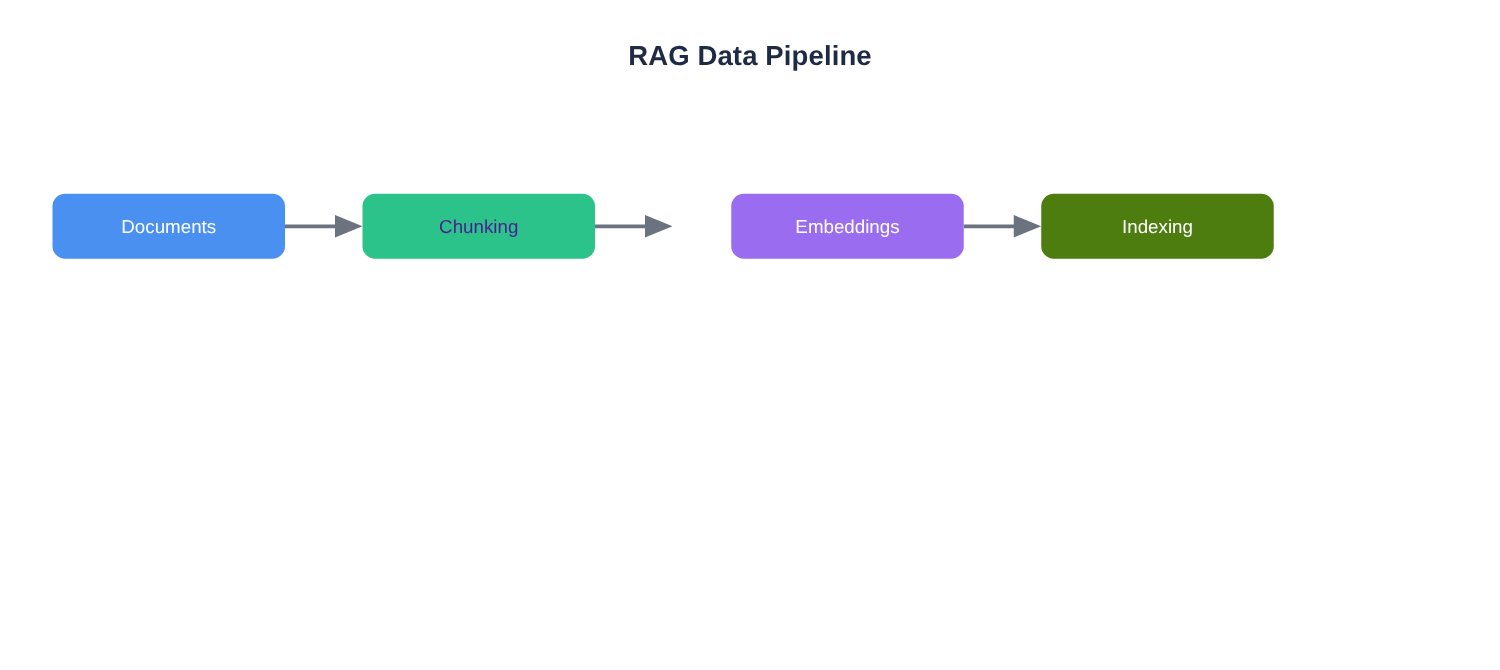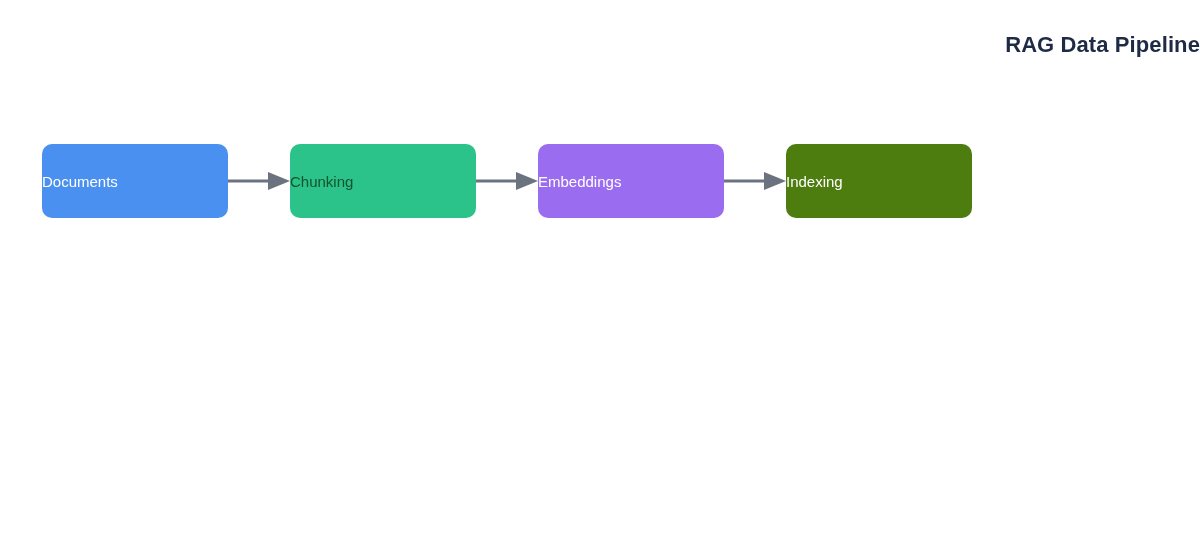--- a/index.html
+++ b/index.html
@@ -22,46 +22,46 @@
     width: 1200px;
     height: 536px;
   }
 
   
   #diagram-title {
     position: absolute;
     top: 32px;
     left: 0;
     width: 1200px;
-    text-align: right;
+    text-align: center;
     font-size: 22px;
     font-weight: bold;
     color: #1f2a44;
     letter-spacing: 0.1px;
     white-space: nowrap;
   }
 
   
   #pipeline-row {
     position: absolute;
     top: 144px;
     left: 42px;
     height: 74px;
     display: flex;
     flex-direction: row;
     align-items: center;
   }
 
   .pipeline-node {
     width: 186px;
-    height: 74px;
+    height: 52px;
     border-radius: 10px;
     display: flex;
     align-items: center;
-    justify-content: flex-start;
+    justify-content: center;
     box-sizing: border-box;
     flex: 0 0 auto;
   }
 
   .pipeline-node-label {
     font-size: 15px;
     font-weight: normal;
     color: #ffffff;
     line-height: 1;
     text-align: center;
@@ -88,29 +88,29 @@
     <div class="pipeline-node" style="background-color: rgb(74, 144, 240);">
       <span class="pipeline-node-label" style="color: rgb(255, 255, 255);">Documents</span>
     </div>
 
     <svg class="pipeline-connector" viewBox="0 0 62 20">
       <line class="connector-line" x1="0" y1="10" x2="44" y2="10" stroke-width="3" stroke="#6b7280"></line>
       <polygon class="connector-head" points="40,1 62,10 40,19" fill="#6b7280"></polygon>
     </svg>
 
     <div class="pipeline-node" style="background-color: rgb(43, 195, 138);">
-      <span class="pipeline-node-label" style="color: #14532d;">Chunking</span>
+      <span class="pipeline-node-label" style="color: #4c1d95;">Chunking</span>
     </div>
 
     <svg class="pipeline-connector" viewBox="0 0 62 20">
       <line class="connector-line" x1="0" y1="10" x2="44" y2="10" stroke-width="3" stroke="#6b7280"></line>
       <polygon class="connector-head" points="40,1 62,10 40,19" fill="#6b7280"></polygon>
     </svg>
 
-    <div class="pipeline-node" style="background-color: rgb(154, 108, 240);">
+    <div class="pipeline-node" style="background-color: rgb(154, 108, 240); margin-left: 47px;">
       <span class="pipeline-node-label" style="color: rgb(255, 255, 255);">Embeddings</span>
     </div>
 
     <svg class="pipeline-connector" viewBox="0 0 62 20">
       <line class="connector-line" x1="0" y1="10" x2="44" y2="10" stroke-width="3" stroke="#6b7280"></line>
       <polygon class="connector-head" points="40,1 62,10 40,19" fill="#6b7280"></polygon>
     </svg>
 
     <div class="pipeline-node" style="background-color: #4d7c0f;">
       <span class="pipeline-node-label" style="color: rgb(255, 255, 255);">Indexing</span>

